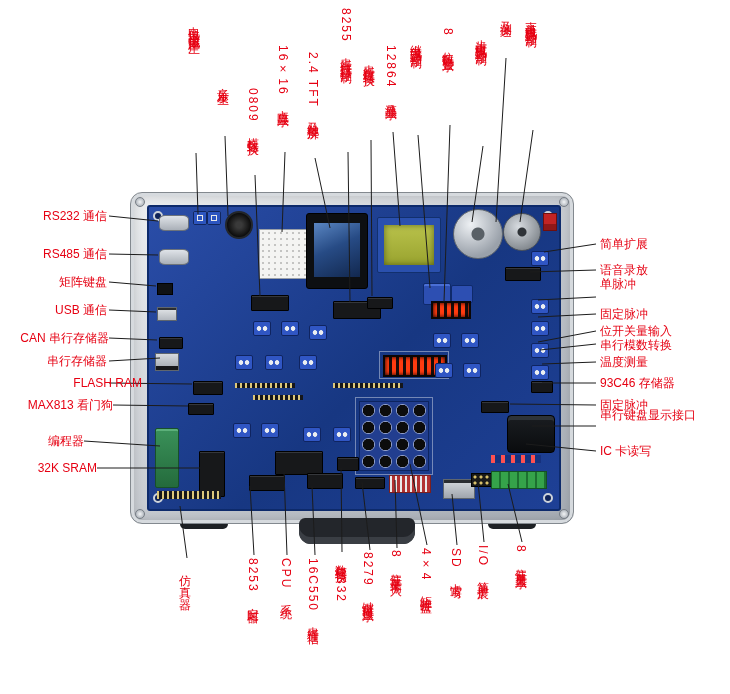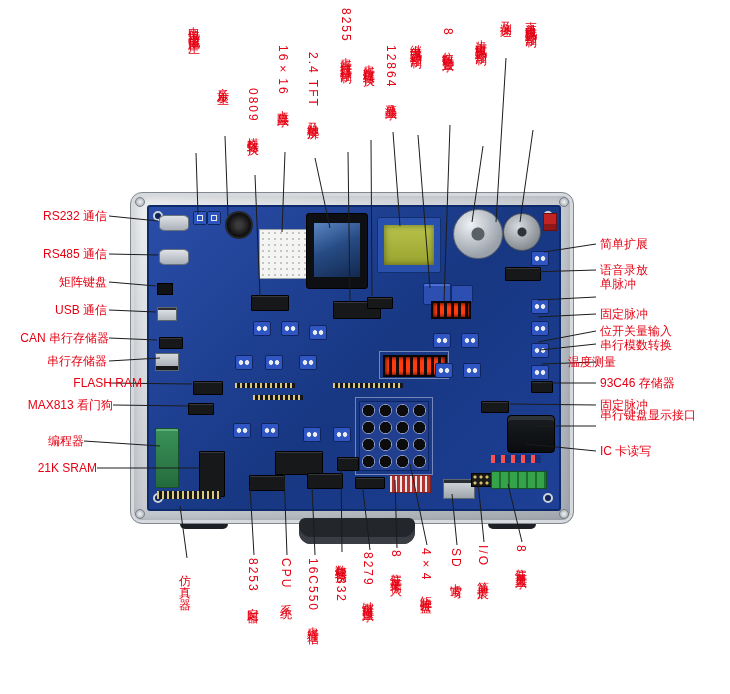--- a/index.html
+++ b/index.html
@@ -197,29 +197,29 @@
 
   <div class="lbl" style="right:623px;top:209px">RS232 通信</div>
   <div class="lbl" style="right:623px;top:247px">RS485 通信</div>
   <div class="lbl" style="right:623px;top:275px">矩阵键盘</div>
   <div class="lbl" style="right:623px;top:303px">USB 通信</div>
   <div class="lbl" style="right:621px;top:331px">CAN 串行存储器</div>
   <div class="lbl" style="right:623px;top:354px">串行存储器</div>
   <div class="lbl" style="right:588px;top:376px">FLASH RAM</div>
   <div class="lbl" style="right:617px;top:398px">MAX813 看门狗</div>
   <div class="lbl" style="right:646px;top:434px">编程器</div>
-  <div class="lbl" style="right:633px;top:461px">21K SRAM</div>
+  <div class="lbl" style="right:633px;top:461px">32K SRAM</div>
 
   <div class="lbl" style="left:600px;top:237px">简单扩展</div>
   <div class="lbl" style="left:600px;top:263px">语音录放</div>
   <div class="lbl" style="left:600px;top:277px">单脉冲</div>
   <div class="lbl" style="left:600px;top:307px">固定脉冲</div>
   <div class="lbl" style="left:600px;top:324px">位开关量输入</div>
   <div class="lbl" style="left:600px;top:338px">串行模数转换</div>
-  <div class="lbl" style="left:568px;top:355px">温度测量</div>
+  <div class="lbl" style="left:600px;top:355px">温度测量</div>
   <div class="lbl" style="left:600px;top:376px">93C46 存储器</div>
   <div class="lbl" style="left:600px;top:398px">固定脉冲</div>
   <div class="lbl" style="left:600px;top:408px">串行键盘显示接口</div>
   <div class="lbl" style="left:600px;top:444px">IC 卡读写</div>
 
   <div class="lbl v" style="left:178px;top:565px;letter-spacing:12px">仿真器</div>
   <div class="lbl v" style="left:246px;top:558px">8253 定时器</div>
   <div class="lbl v" style="left:279px;top:558px">CPU 系统</div>
   <div class="lbl v" style="left:306px;top:558px">16C550 串行通信</div>
   <div class="lbl v" style="left:334px;top:555px">数模转换 0832</div>

